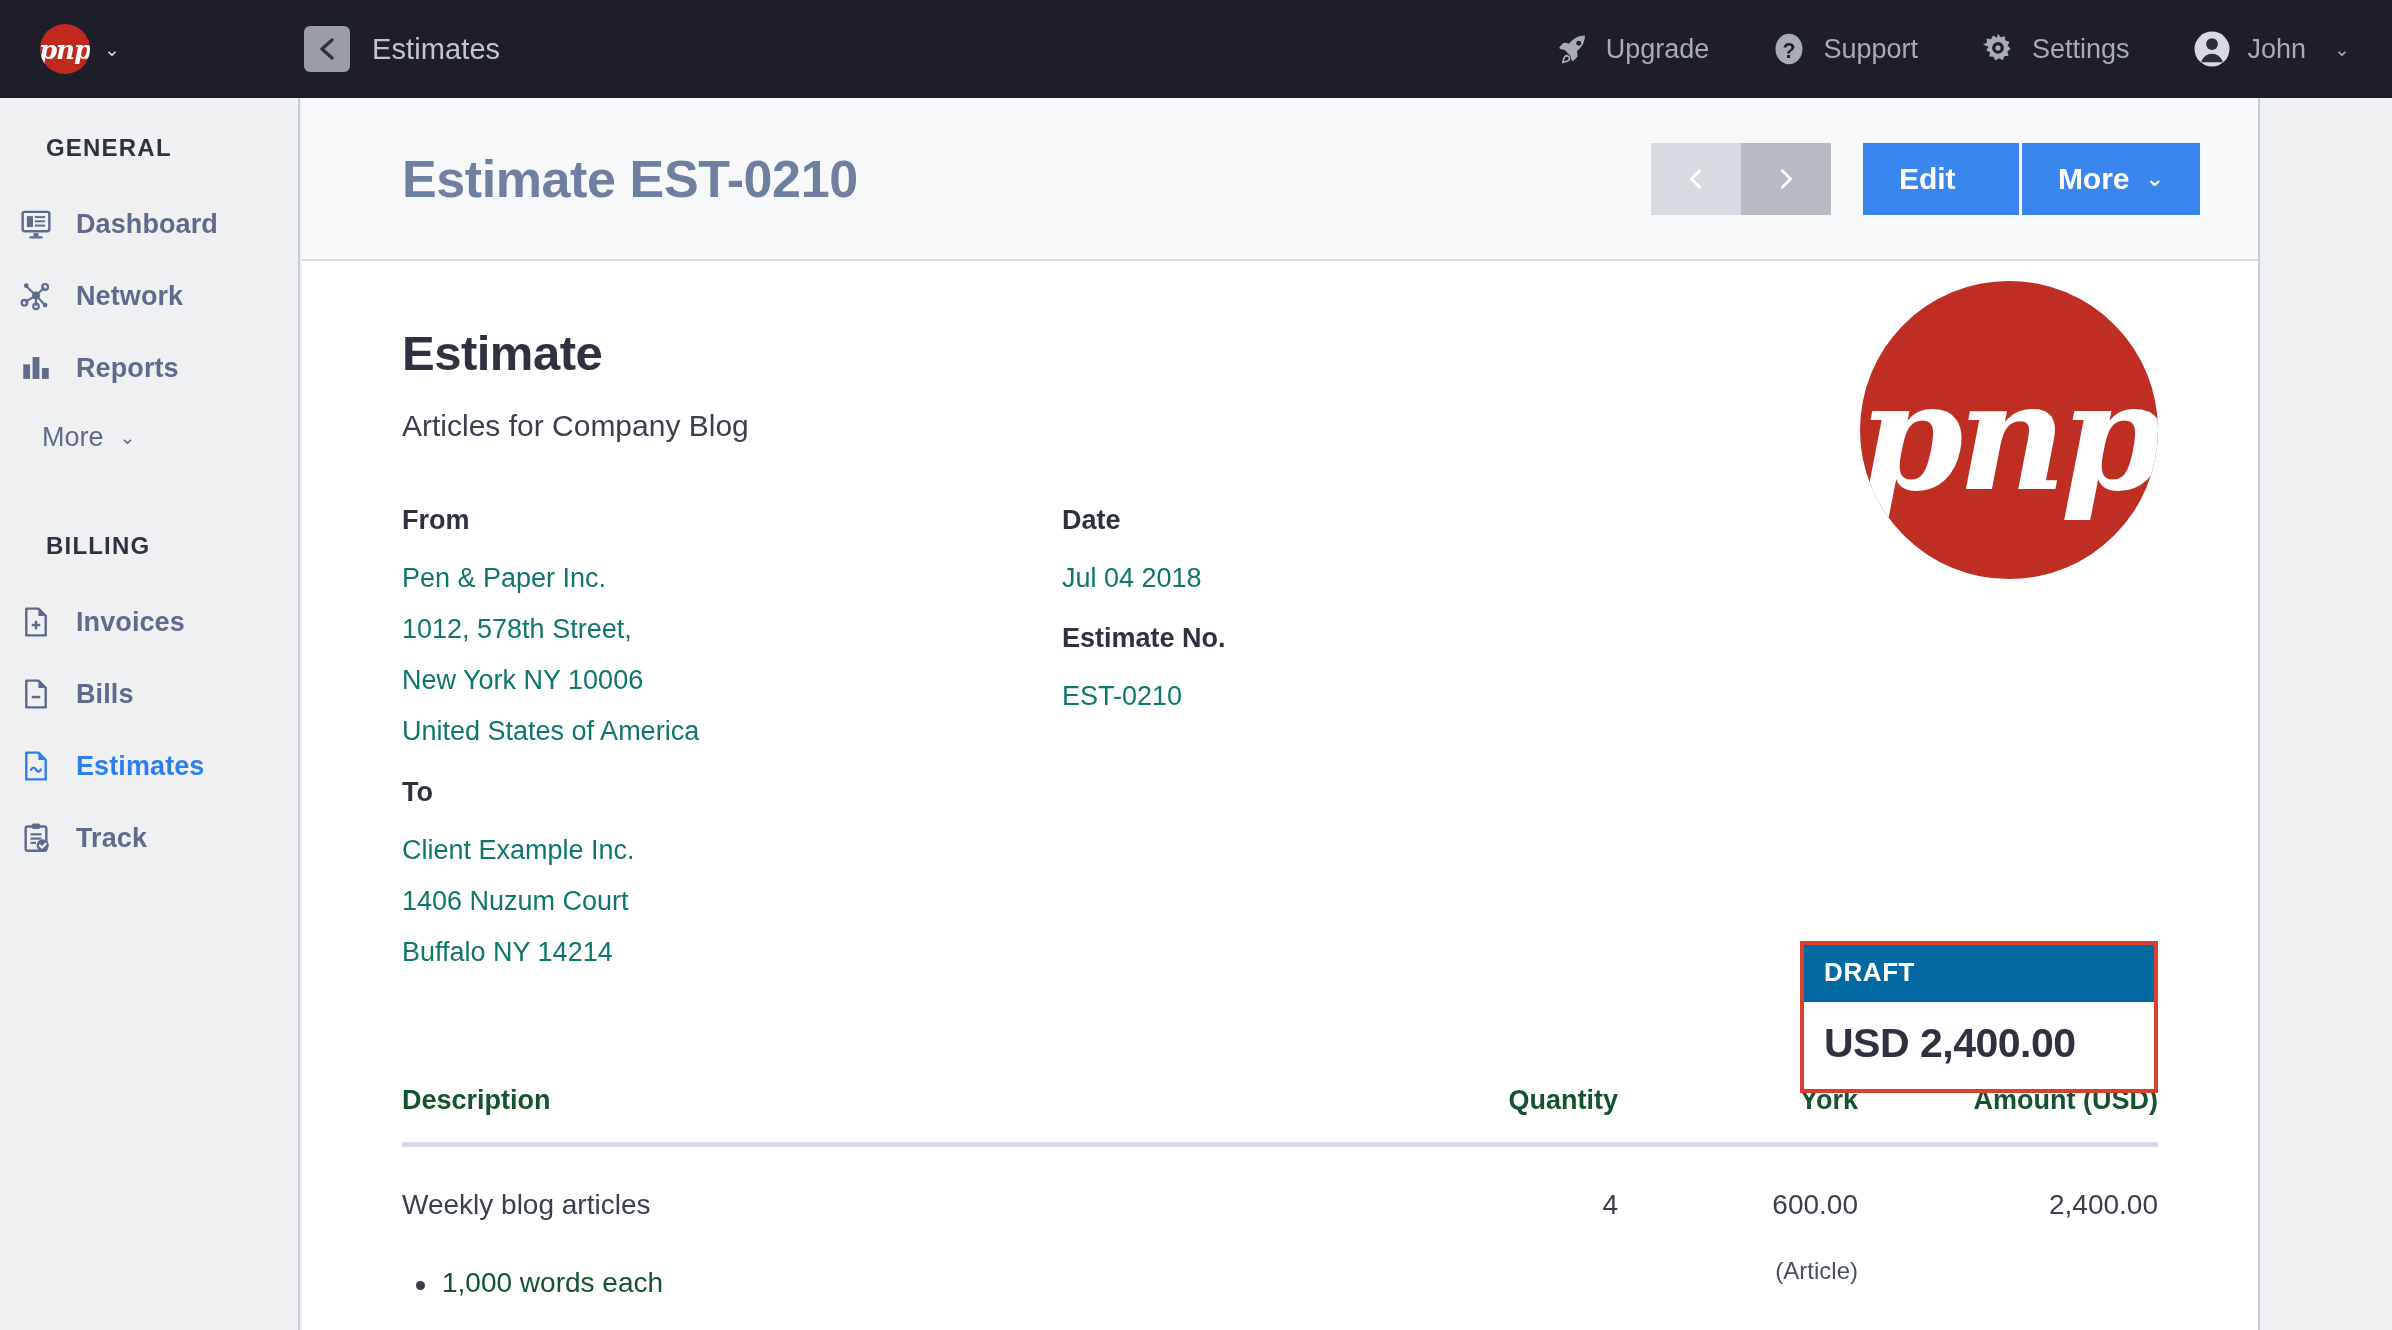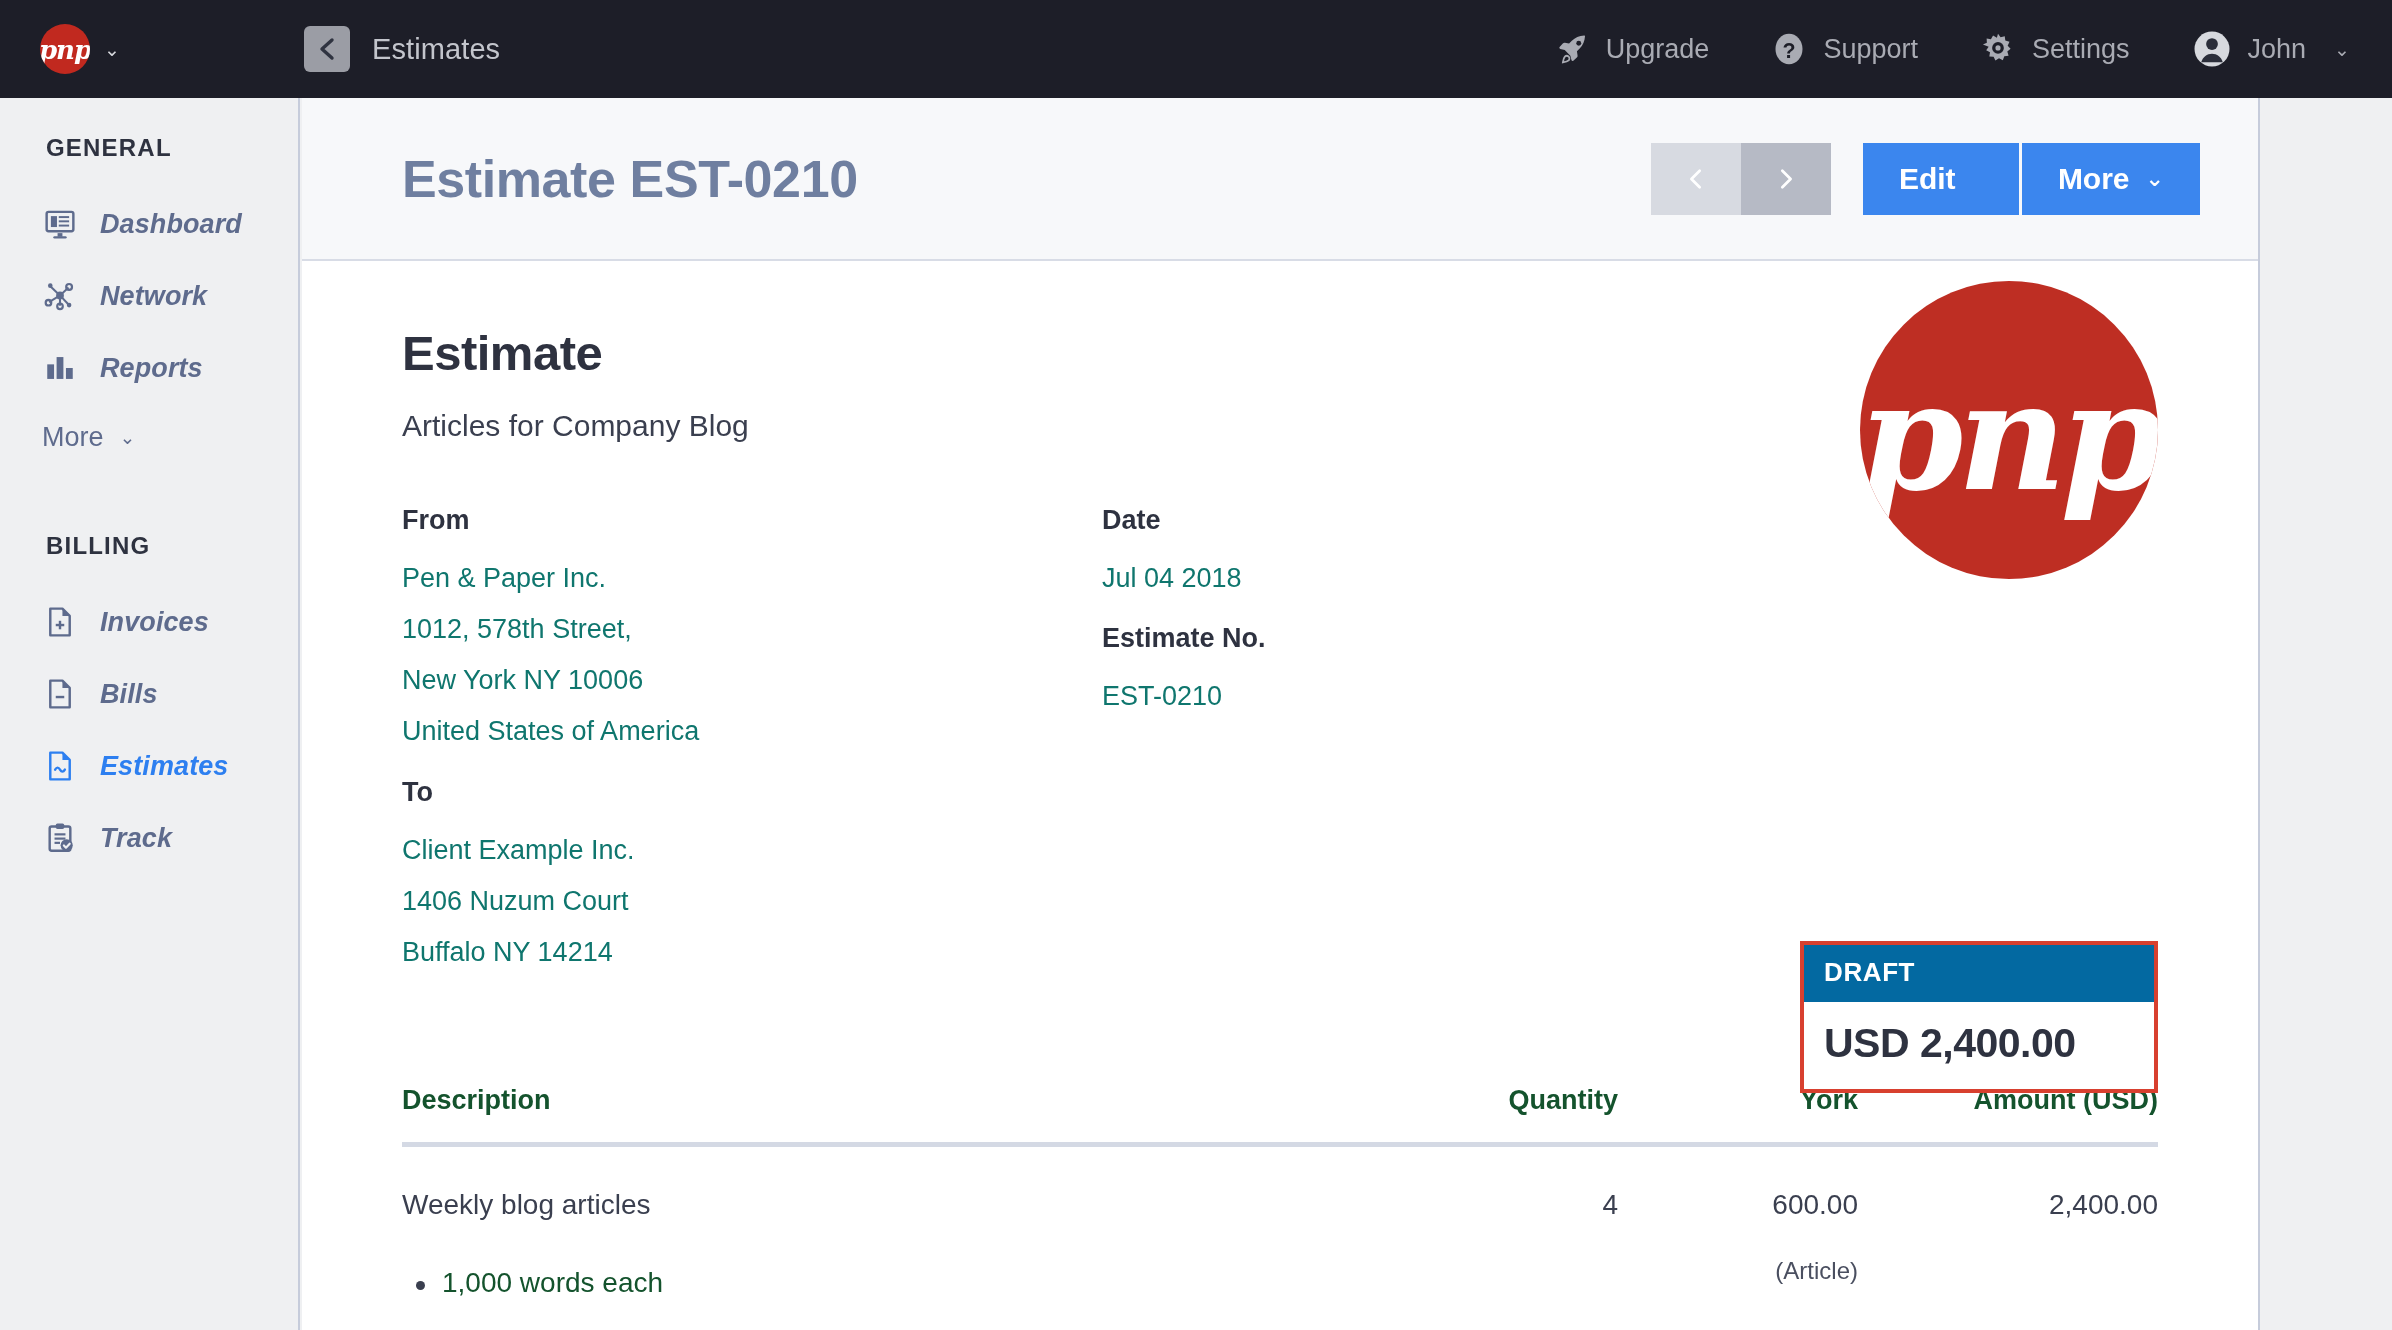--- a/index.html
+++ b/index.html
@@ -113,24 +113,23 @@
     color: #2E3240;
     letter-spacing: 1.2px;
     padding: 0 0 0 46px;
     margin-bottom: 26px;
   }
   .side-head.second { margin-top: 62px; }
   .side-item {
     display: flex;
     align-items: center;
     height: 72px;
-    padding-left: 42px;
+    padding-left: 18px;
     gap: 22px;
     cursor: pointer;
-    font-style: italic;
   }
   .side-item .label {
     font-size: 27px;
     color: #5E6B8D;
     font-weight: 600;
     letter-spacing: 0.1px;
   }
   .side-item.active .label { color: #2D7FF0; }
   .side-item .sico { width: 36px; display:flex; align-items:center; justify-content:center; }
   .side-more {
@@ -232,21 +231,20 @@
     color: #ffffff;
     font-size: 150px;
     line-height: 1;
     letter-spacing: -6px;
     transform: translateY(6px);
   }
 
   .meta-grid {
     display: flex;
     margin-top: 62px;
-    gap: 40px;
   }
   .meta-col-from { width: 660px; }
   .meta-col-date { width: 620px; }
   .meta-label {
     font-size: 27px;
     font-weight: 700;
     color: #2E3240;
     margin-bottom: 28px;
   }
   .meta-line {

